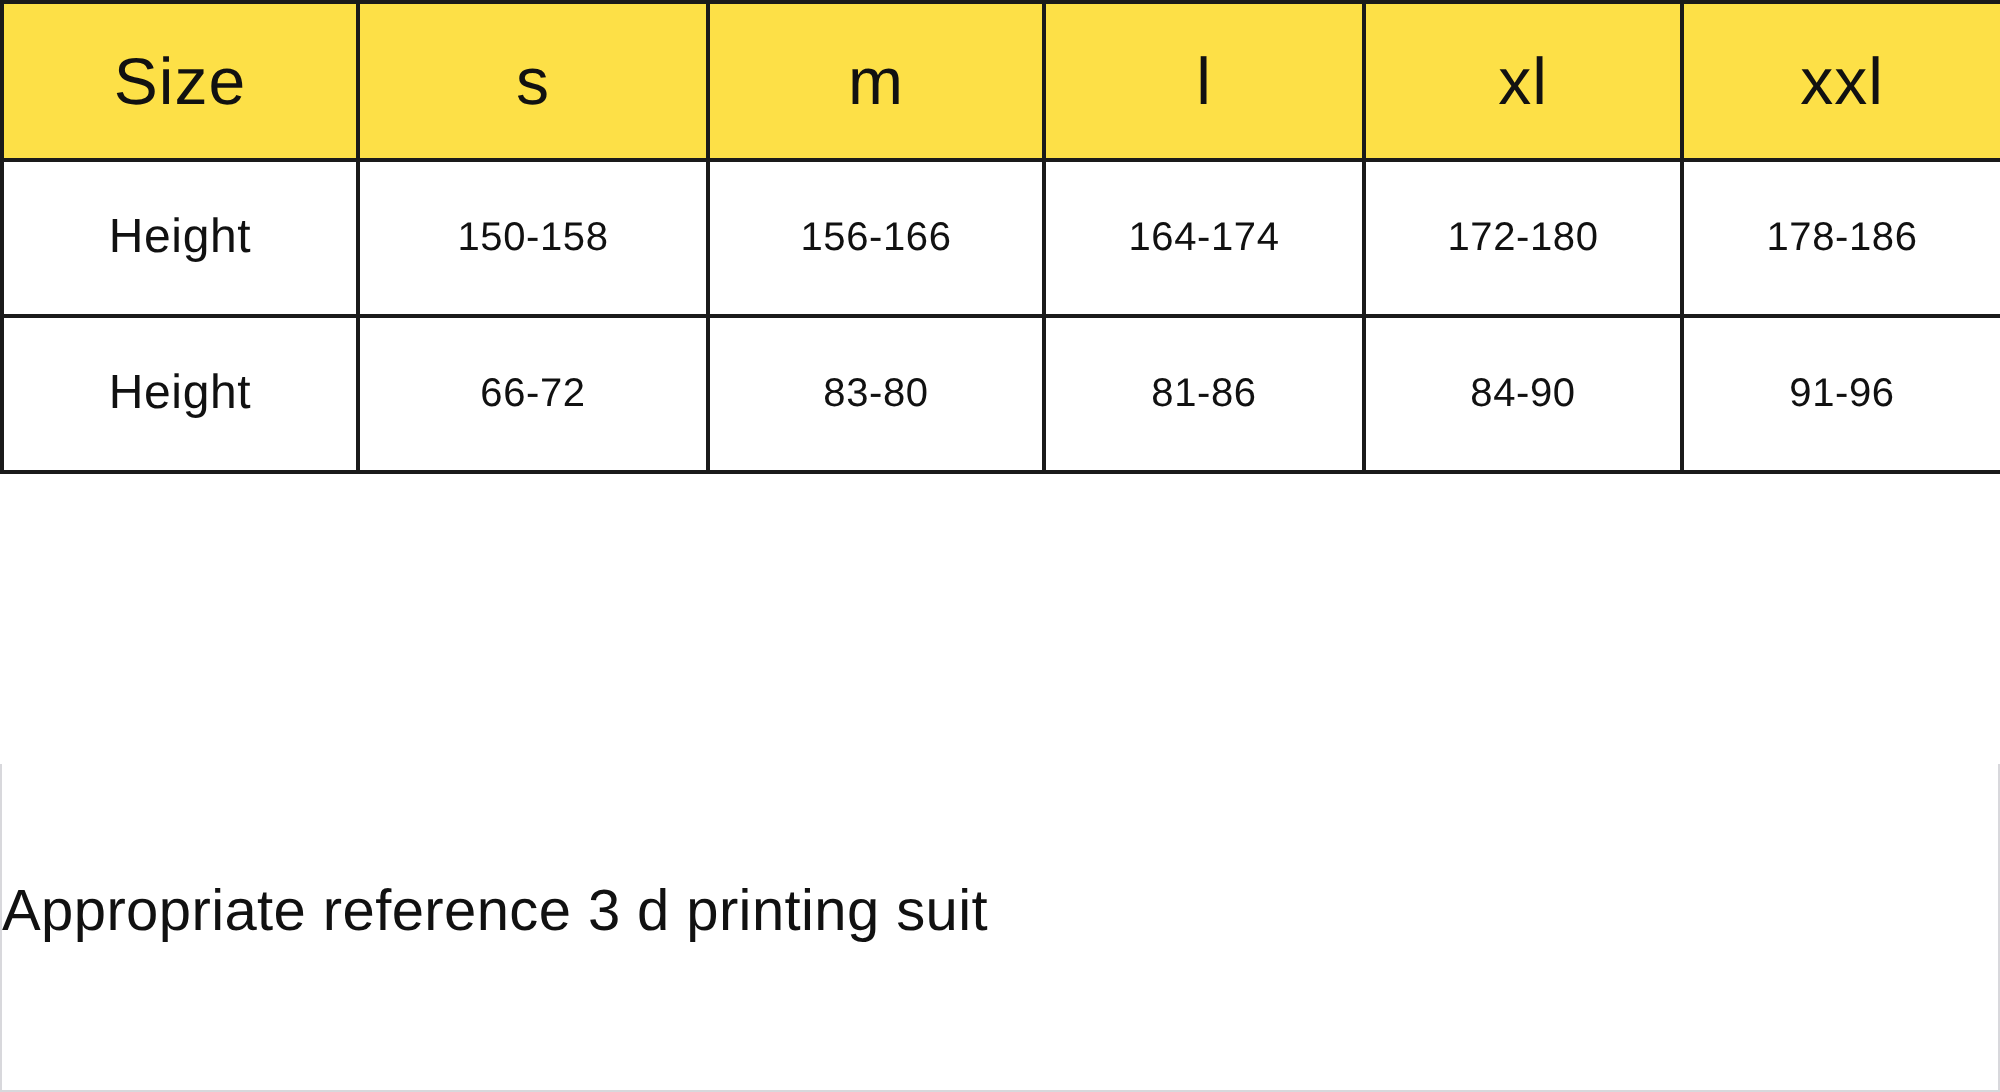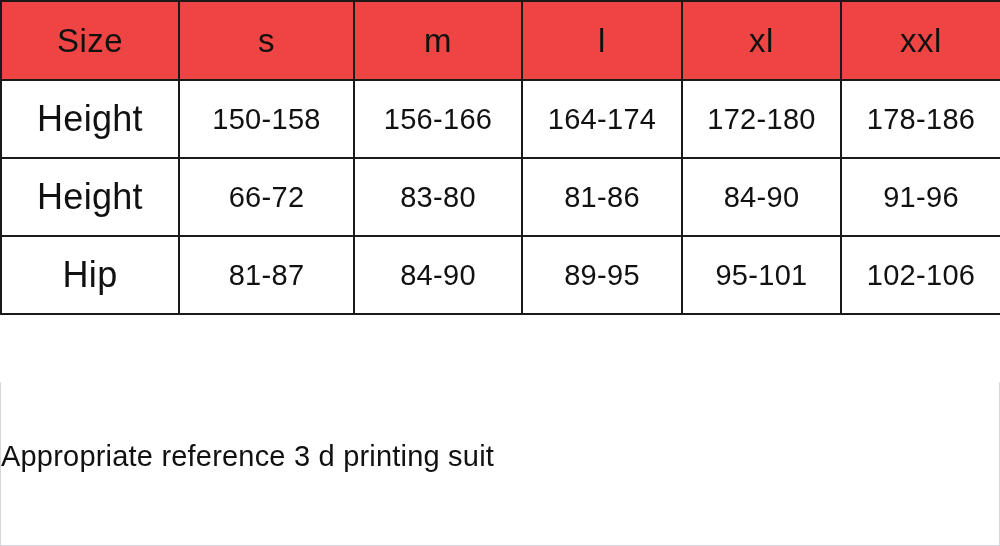--- a/index.html
+++ b/index.html
@@ -33,34 +33,34 @@
   .size-table td,
   .size-table th {
     border: 2px solid #1a1a1a;
     text-align: center;
     vertical-align: middle;
     padding: 0;
     font-weight: 400;
     color: #111111;
   }
   .size-table thead th {
-    background: #ef4444;
+    background: #fde047;
     height: 77px;
     font-size: 33px;
     color: #111111;
     letter-spacing: 0.5px;
   }
   .size-table tbody td {
     background: #ffffff;
     height: 76px;
-    font-size: 29px;
+    font-size: 20px;
     letter-spacing: 0.3px;
   }
   .size-table tbody td.row-label {
-    font-size: 36px;
+    font-size: 24px;
     text-align: center;
   }
 
   
   col.c0 { width: 178px; }
   col.c1 { width: 175px; }
   col.c2 { width: 168px; }
   col.c3 { width: 160px; }
   col.c4 { width: 159px; }
   col.c5 { width: 160px; }
@@ -124,28 +124,20 @@
         <td>178-186</td>
       </tr>
       <tr>
         <td class="row-label">Height</td>
         <td>66-72</td>
         <td>83-80</td>
         <td>81-86</td>
         <td>84-90</td>
         <td>91-96</td>
       </tr>
-      <tr>
-        <td class="row-label">Hip</td>
-        <td>81-87</td>
-        <td>84-90</td>
-        <td>89-95</td>
-        <td>95-101</td>
-        <td>102-106</td>
-      </tr>
     </tbody>
   </table>
 
   <div class="caption-panel">
     <div class="caption-text">Appropriate reference 3 d printing suit</div>
   </div>
 
 </div>
 
 </body></html>

